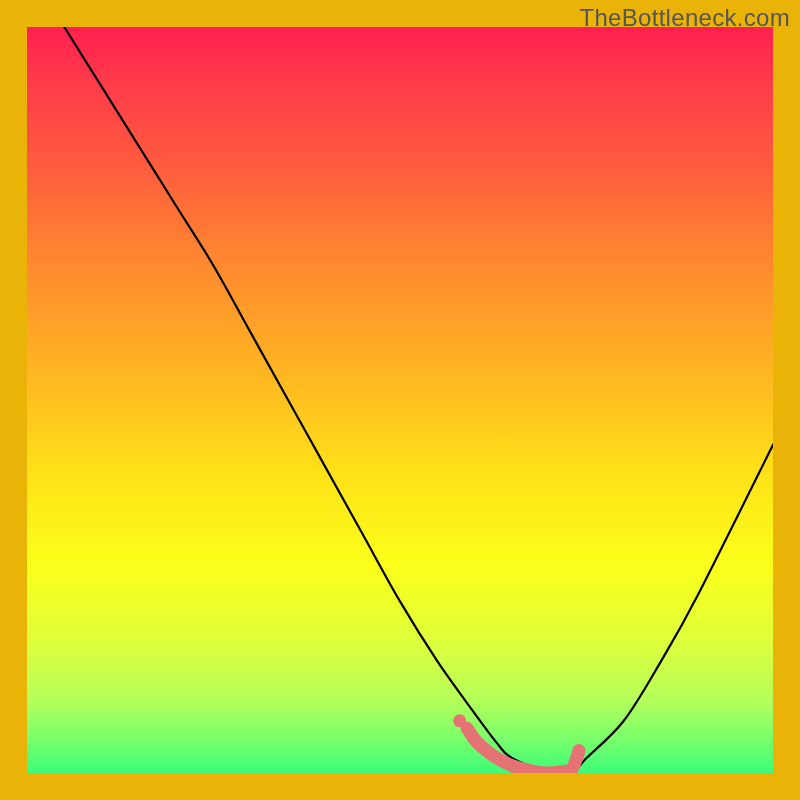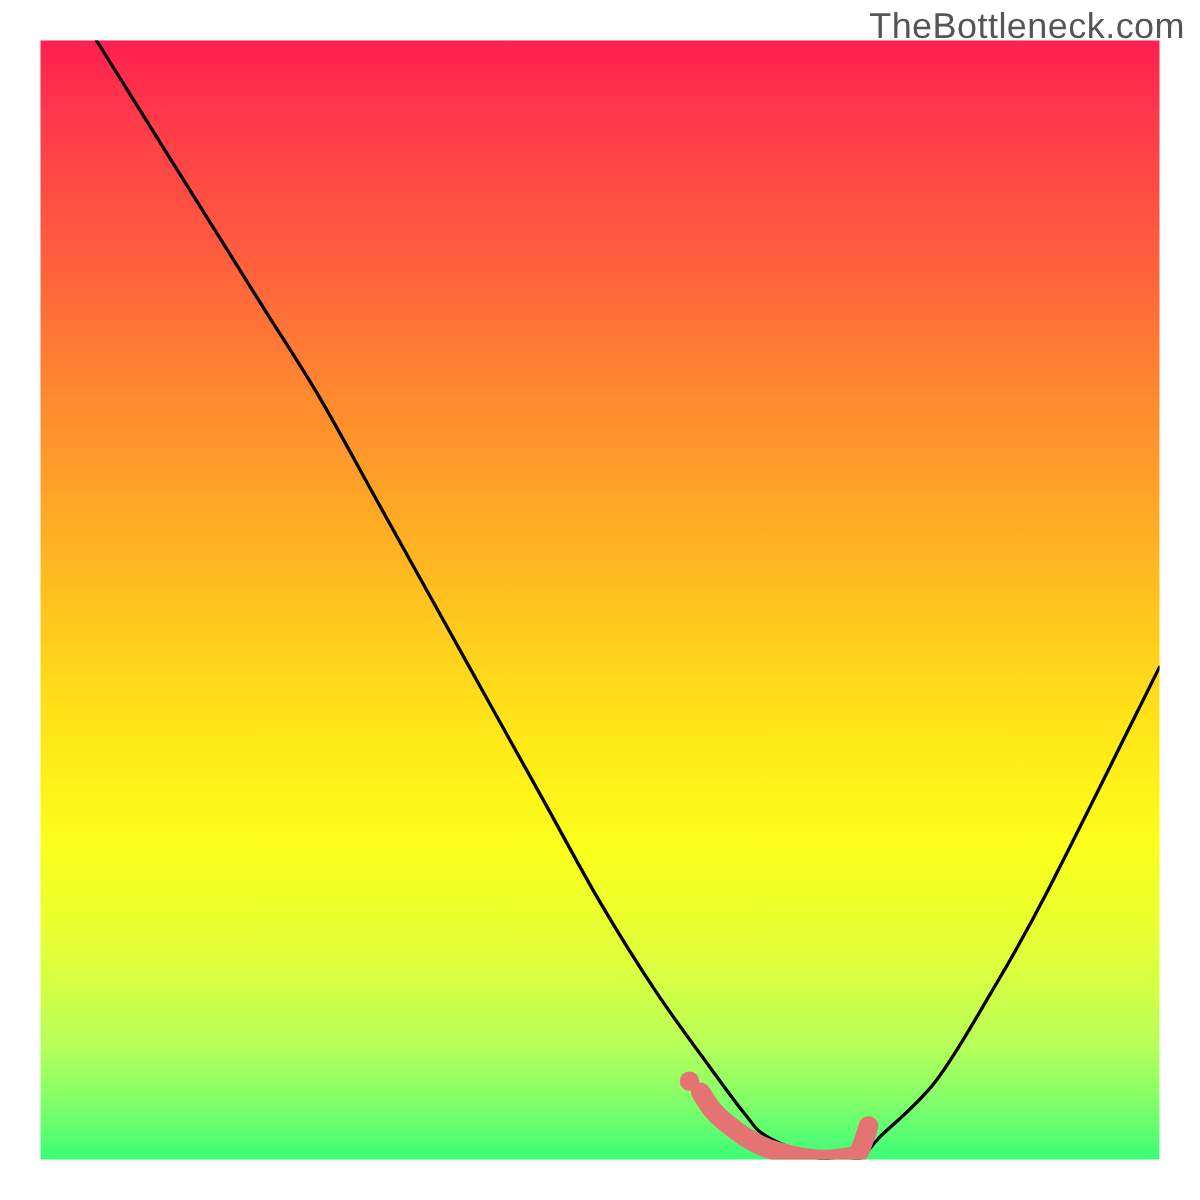--- a/index.html
+++ b/index.html
@@ -8,21 +8,21 @@
     width: 800px;
     height: 800px;
     background: #000;
     overflow: hidden;
     font-family: Arial, Helvetica, sans-serif;
   }
   .stage {
     position: relative;
     width: 800px;
     height: 800px;
-    background: #ffffff;
+    background: #eab308;
   }
   .plot-area {
     position: absolute;
     left: 27px;
     top: 27px;
     width: 746px;
     height: 746px;
     
     background: linear-gradient(
       to bottom,

